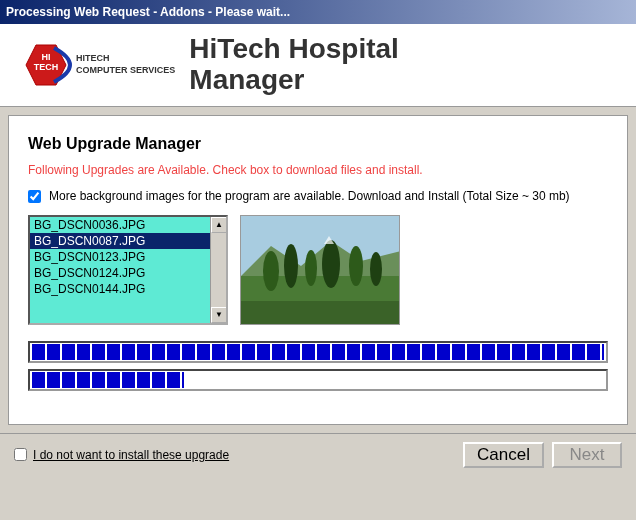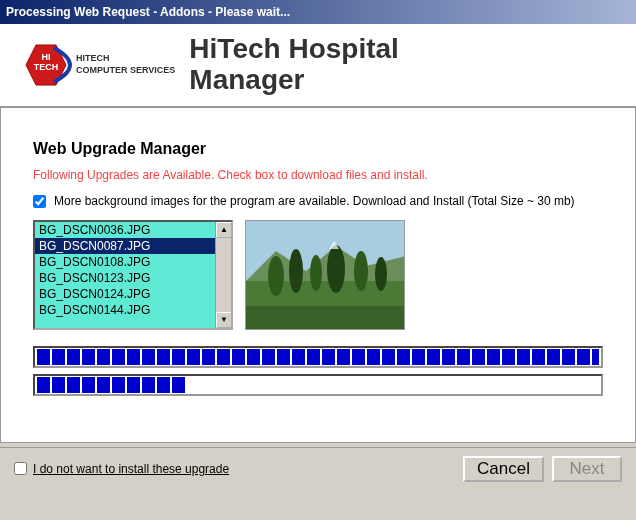--- a/index.html
+++ b/index.html
@@ -32,22 +32,22 @@
       border-bottom: 1px solid #999;
     }
     .app-title {
       font-size: 28px;
       font-weight: bold;
       color: #333;
       line-height: 1.1;
     }
     .content-area {
       background: white;
-      margin: 0;
-      padding: 32px;
+      margin: 8px;
+      padding: 19px;
       border: 1px solid #999;
     }
     .section-title {
       font-size: 16px;
       font-weight: bold;
       margin-bottom: 10px;
       color: #000;
     }
     .description {
       font-size: 12px;
@@ -187,21 +187,20 @@
   <div class="upgrade-row">
     <input type="checkbox" class="upgrade-checkbox" checked="" style="">
     <span class="upgrade-label">More background images for the program are available. Download and Install (Total Size ~ 30 mb)</span>
   </div>
 
   <div class="file-list-preview">
     <div style="position:relative; width:200px; height:110px; border: 2px inset #aaa; background:#5eead4; overflow:hidden;">
       <div style="width:calc(100% - 16px); height:100%; overflow:hidden;">
         <div class="list-item">BG_DSCN0036.JPG</div>
         <div class="list-item selected">BG_DSCN0087.JPG</div>
-        <div class="list-item">BG_DSCN0108.JPG</div>
         <div class="list-item">BG_DSCN0123.JPG</div>
         <div class="list-item">BG_DSCN0124.JPG</div>
         <div class="list-item">BG_DSCN0144.JPG</div>
       </div>
 
       <div style="position:absolute; right:0; top:0; width:16px; height:100%; background:#d4d0c8; border-left:1px solid #999; display:flex; flex-direction:column;">
         <div style="width:16px;height:16px;background:#d4d0c8;border:1px outset #fff;display:flex;align-items:center;justify-content:center;font-size:8px;cursor:pointer;">▲</div>
         <div style="flex:1;background:#d4d0c8;"></div>
         <div style="width:16px;height:16px;background:#d4d0c8;border:1px outset #fff;display:flex;align-items:center;justify-content:center;font-size:8px;cursor:pointer;">▼</div>
       </div>

